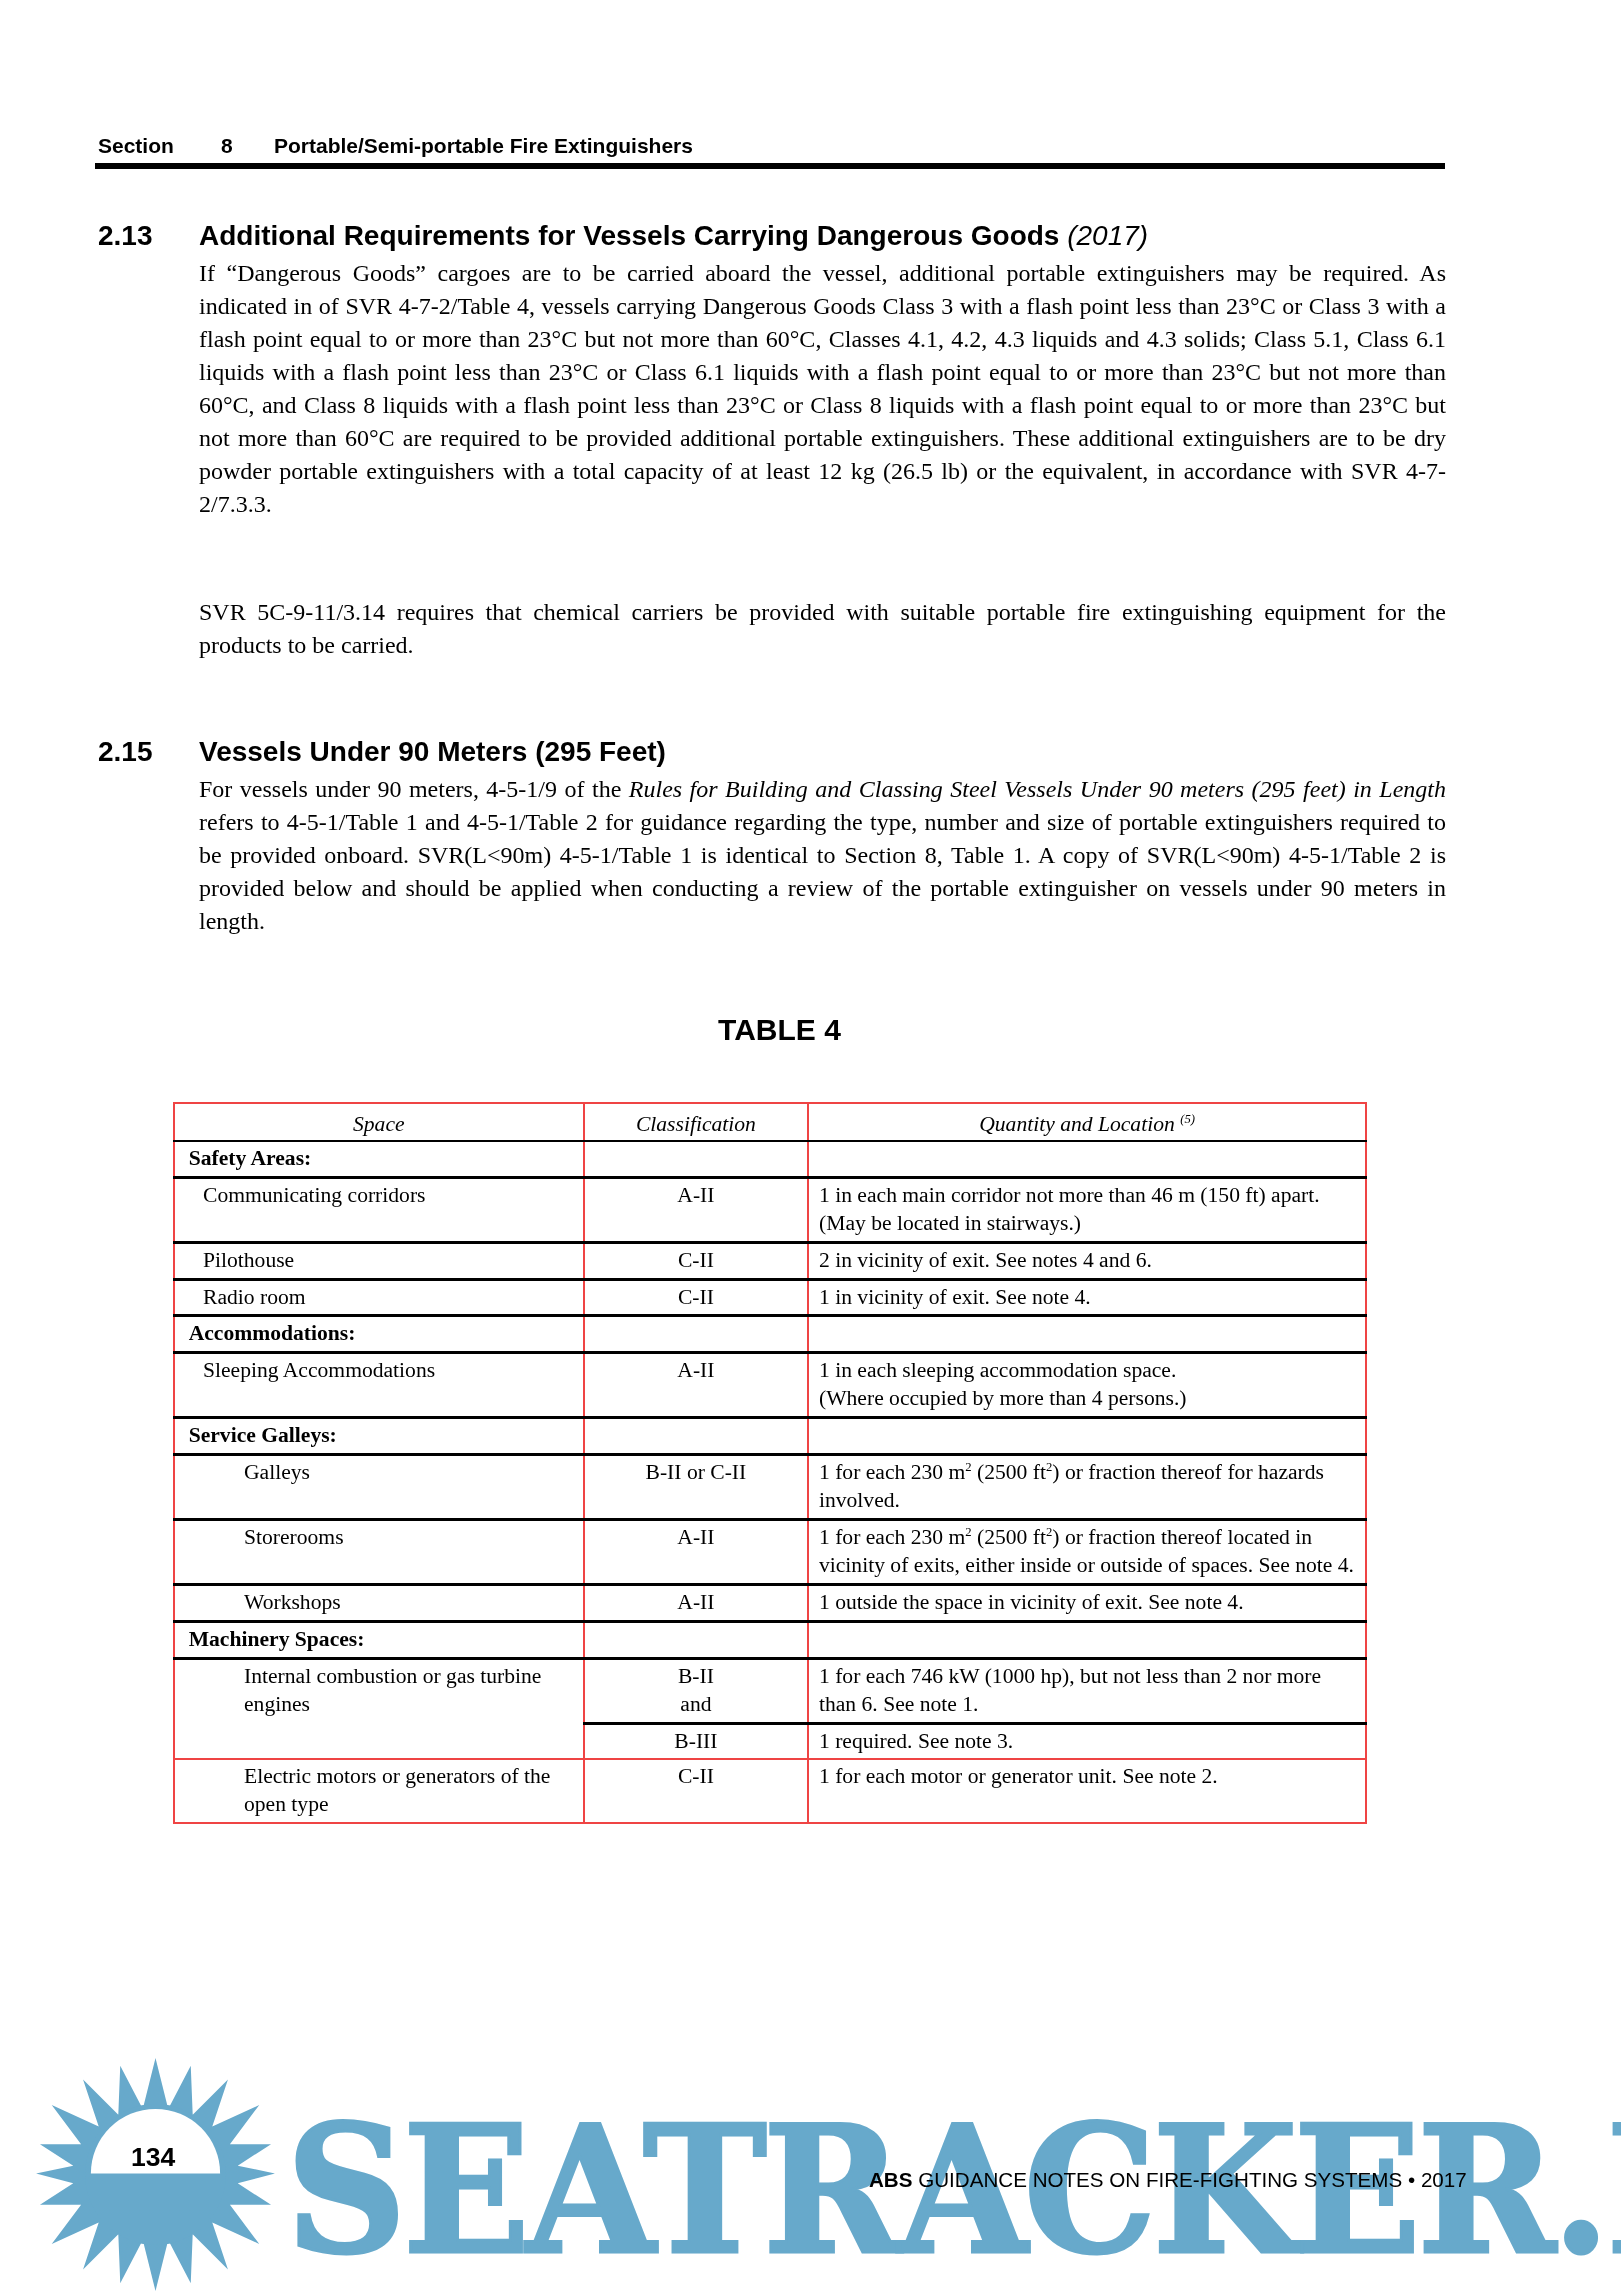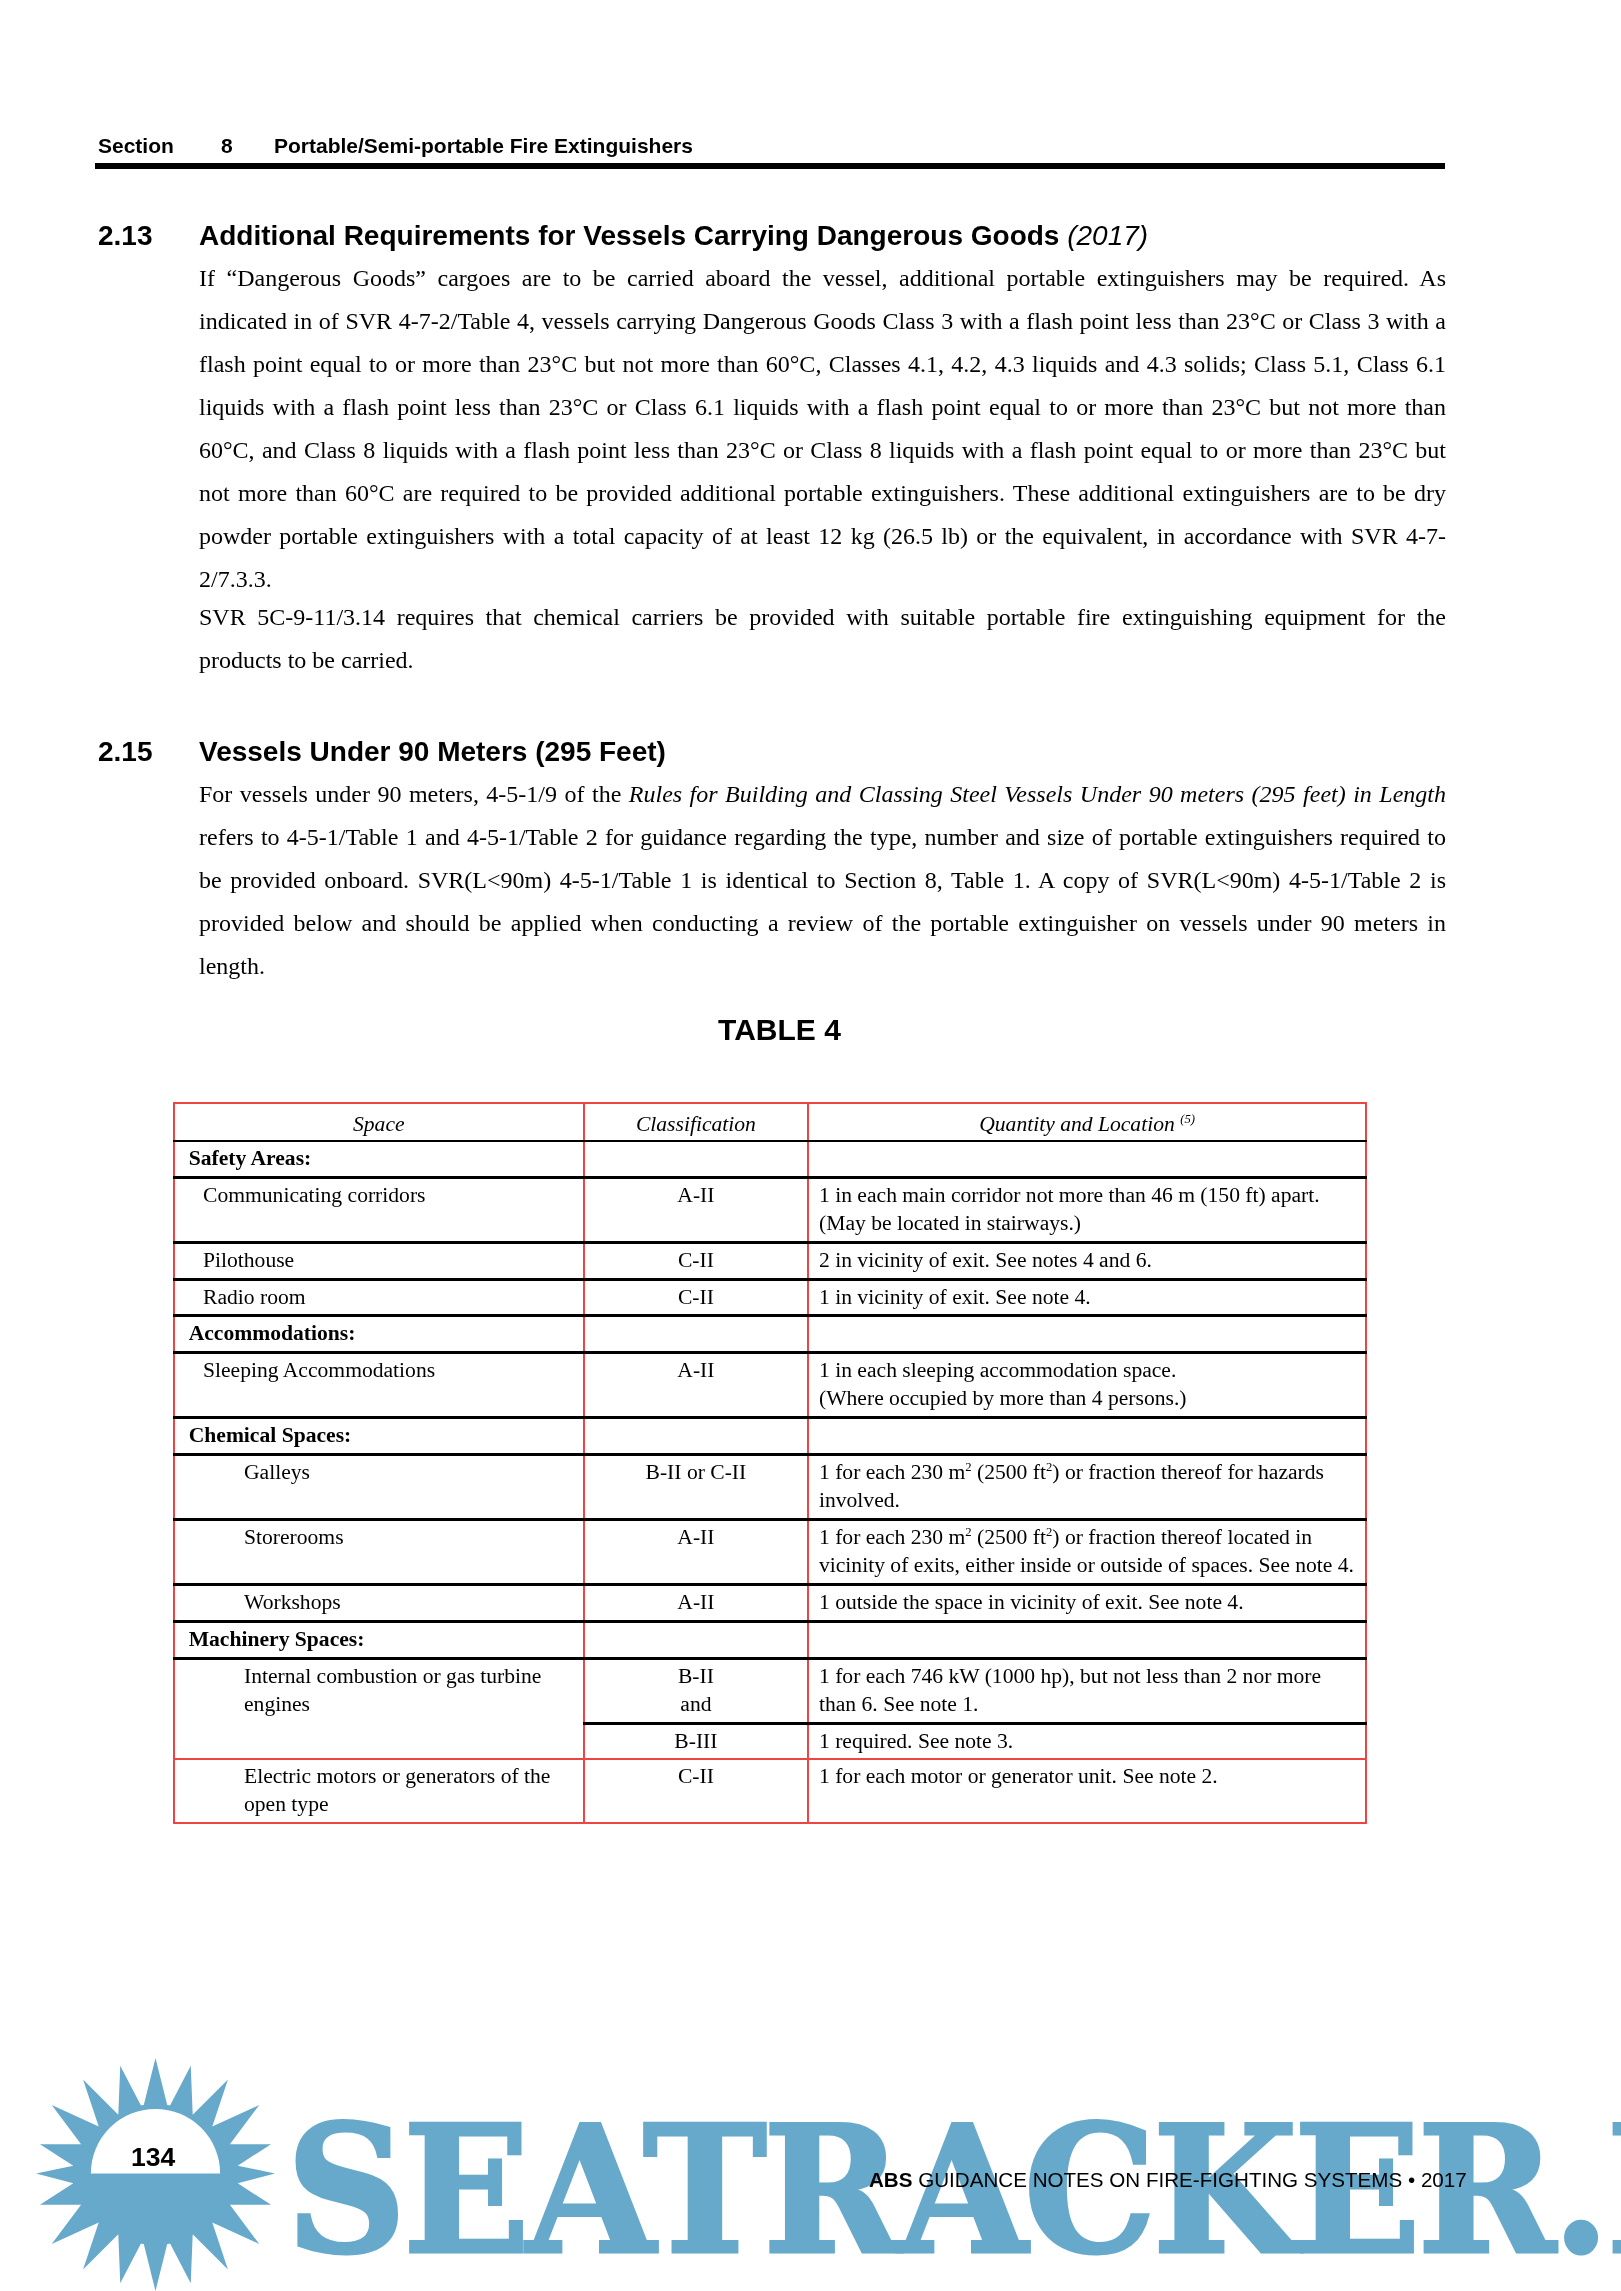--- a/index.html
+++ b/index.html
@@ -10,21 +10,21 @@
 
   .running-head { position: absolute; left: 98px; top: 134px; width: 1348px; font-size: 21px; font-weight: bold; }
   .running-head span { display: inline-block; }
   .running-head .sec { width: 123px; }
   .running-head .num { width: 53px; }
   .head-rule { position: absolute; left: 95px; top: 163px; width: 1350px; height: 5.9px; background: #000; }
 
   .section { position: absolute; left: 98px; width: 1348px; }
   .sec-title { font-size: 28px; font-weight: bold; line-height: 35px; }
   .sec-title .sn { display: inline-block; width: 101px; }
-  .sec-body { margin-left: 101px; font-size: 24px; line-height: 43px; text-align: justify; margin-top: 3.9px; }
+  .sec-body { margin-left: 101px; font-size: 24px; line-height: 33px; text-align: justify; margin-top: 3.9px; }
 
   .tbl-caption { position: absolute; left: 167px; width: 1225px; text-align: center; font-weight: bold; }
   .tbl-caption .t1 { font-size: 30px; line-height: 37px; }
   .tbl-caption .t2 { font-size: 30px; line-height: 39px; }
 
   table.ext { position: absolute; left: 173px; top: 1102px; width: 1194px; border-collapse: collapse;
               font-family: "Liberation Serif", "DejaVu Serif", serif; font-size: 21.6px; line-height: 28px; }
   table.ext td, table.ext th { border: 2px solid #ef4444; vertical-align: top; padding: 2px 9.8px 3.9px 9.8px; }
   table.ext { border: 2.9px solid #000; }
   table.ext th { font-weight: normal; font-style: italic; text-align: center; padding: 5.9px 9.8px 2px 9.8px; border-bottom: 2.9px solid #000; }
@@ -115,21 +115,21 @@
   </tr>
   <tr class="thick">
     <td class="sp">Sleeping Accommodations</td>
     <td class="cls">A-II</td>
     <td>
           <div>1 in each sleeping accommodation space.</div>
           <div>(Where occupied by more than 4 persons.)</div>
         </td>
   </tr>
   <tr class="thick">
-    <td class="cat">Chemical Spaces:</td>
+    <td class="cat">Service Galleys:</td>
         <td></td>
         <td></td>
   </tr>
   <tr class="thick">
     <td class="sp2">Galleys</td>
     <td class="cls">B-II or C-II</td>
     <td><span>1 for each 230 m</span><sup>2</sup><span> (2500 ft</span><sup>2</sup><span>) or fraction thereof for hazards involved.</span></td>
   </tr>
   <tr class="thick">
     <td class="sp2">Storerooms</td>

